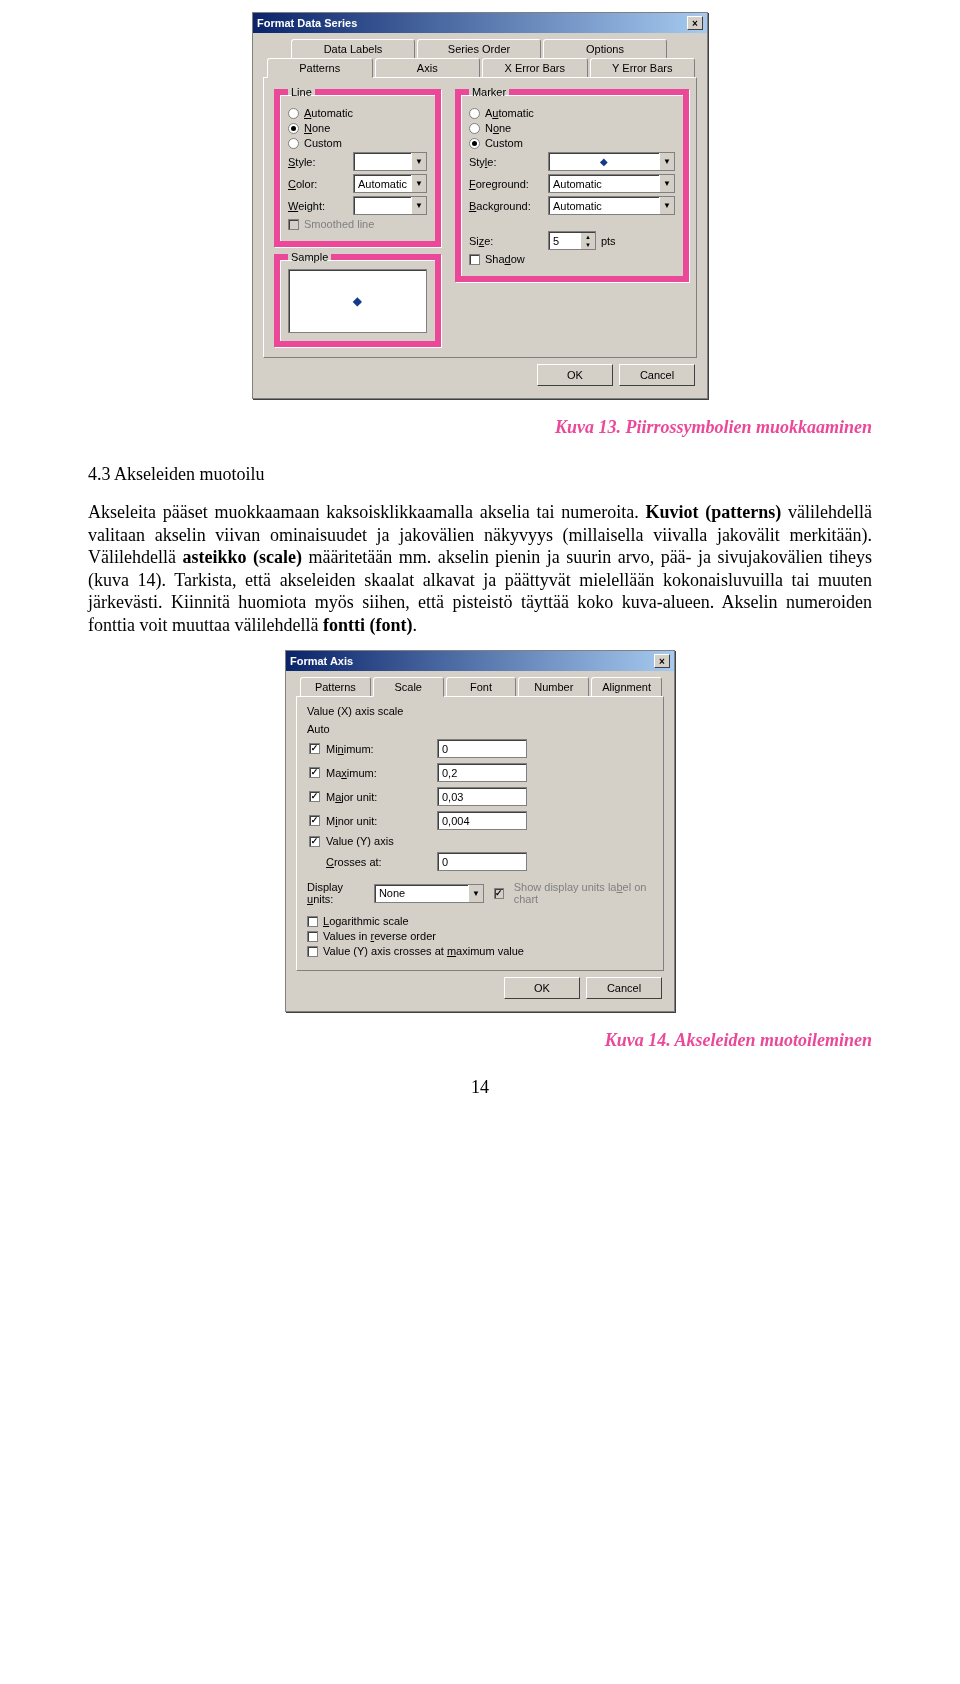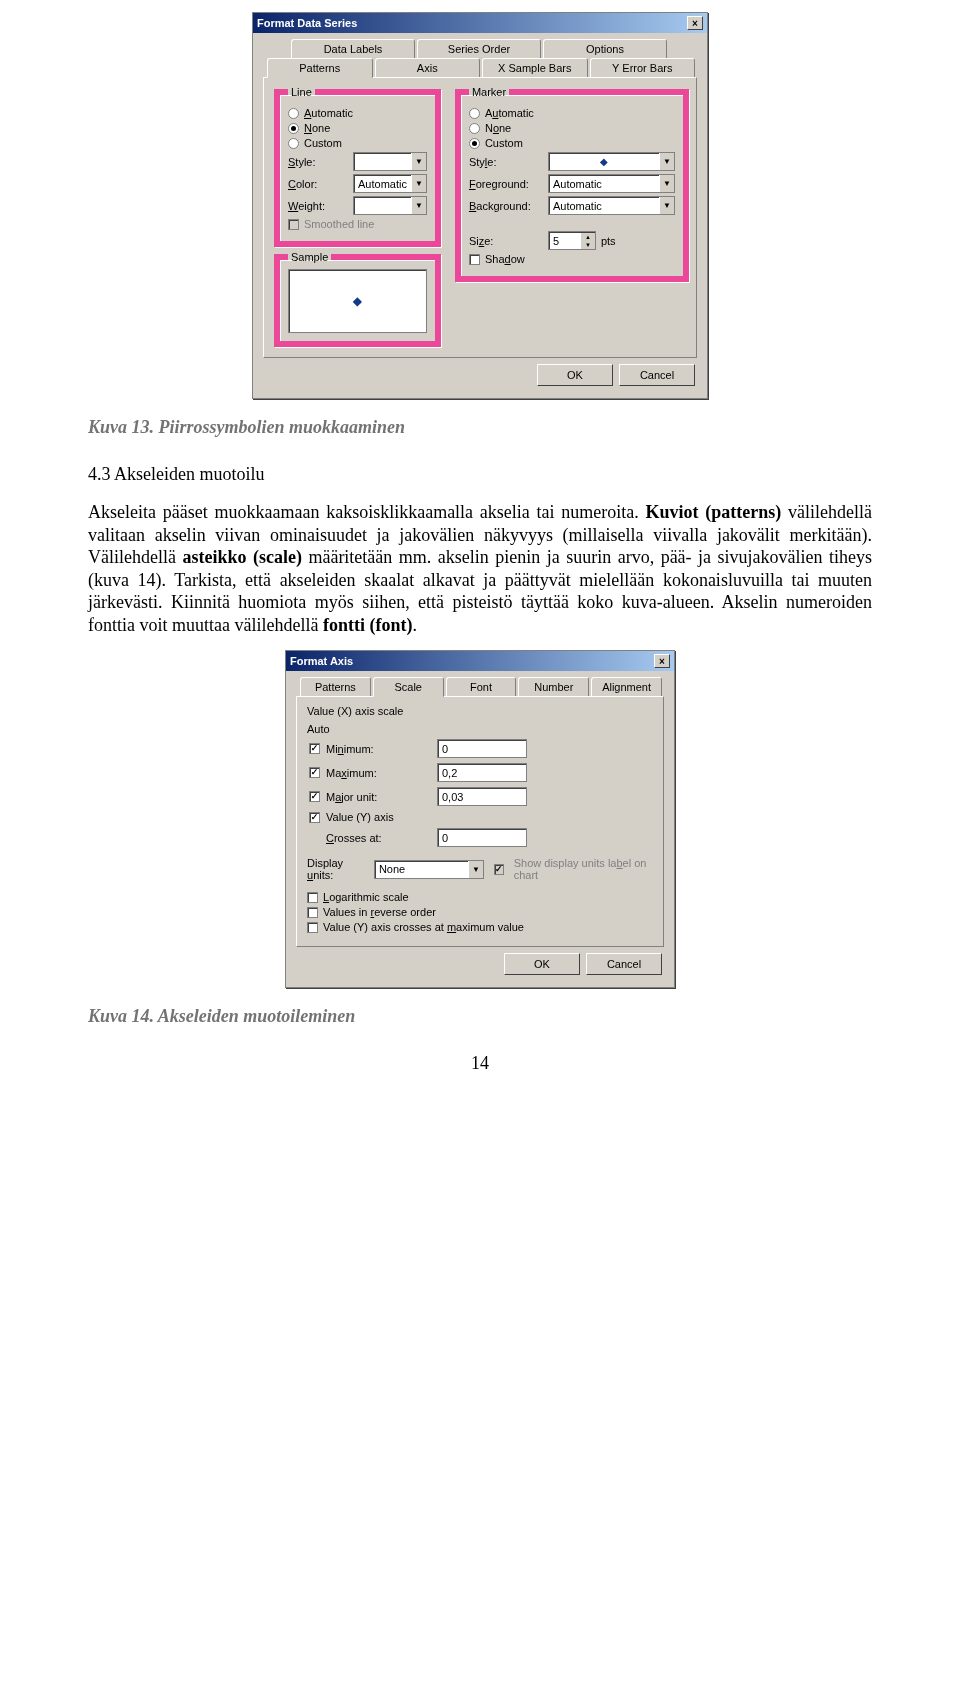--- a/index.html
+++ b/index.html
@@ -158,21 +158,21 @@
   .sample .diamond { color:#133a8a; font-size:12px; }
   .dlg-buttons { display:flex; justify-content:flex-end; gap:6px; padding:6px 2px 2px 2px; }
   .win-btn {
     width:76px; height:22px;
     background:#d4d0c8;
     border:1px solid #404040;
     border-top-color:#fff; border-left-color:#fff;
     font-family:Tahoma,Arial,sans-serif; font-size:11px;
     cursor:default;
   }
-  .doc-caption { text-align:left; font-weight:700; font-style:italic; color:#737373; margin:18px 0 26px 0; font-size: 18px; }
+  .doc-caption { text-align:right; font-weight:700; font-style:italic; color:#ec4899; margin:18px 0 26px 0; font-size: 18px; }
   .doc-section { font-size:18px; margin:8px 0 16px 0; }
   .doc-para { font-size:18px; text-align:justify; margin-bottom:14px; line-height:1.25; }
   .doc-para .term { font-weight:700; }
   .axis-grid { display:flex; flex-direction:column; gap:5px; margin:4px 0 6px 0; padding-left:2px; }
   .axis-row { display:flex; align-items:center; gap:6px; }
   .axis-row .lbl { width:105px; }
   .display-row { display:flex; align-items:center; gap:10px; margin:10px 0; }
   .pagenum { text-align:center; font-size:18px; margin-top:20px; }
   .u { text-decoration: underline; }
 </style>
@@ -186,21 +186,21 @@
   </div>
   <div class="dialog-body">
     <div class="tabs-row upper">
       <div class="tab"><span>Data Labels</span></div>
       <div class="tab"><span>Series Order</span></div>
       <div class="tab"><span>Options</span></div>
     </div>
     <div class="tabs-row">
       <div class="tab active"><span>Patterns</span></div>
       <div class="tab"><span>Axis</span></div>
-      <div class="tab"><span>X Sample Bars</span></div>
+      <div class="tab"><span>X Error Bars</span></div>
       <div class="tab"><span>Y Error Bars</span></div>
     </div>
     <div class="tab-panel">
       <div class="two-col">
         <div class="col">
           <fieldset>
             <legend>Line</legend>
             <div class="radio-row">
               <span class="radio"></span>
               <span class="lbl"><span class="u">A</span>utomatic</span>
@@ -350,20 +350,27 @@
         </div>
         <div class="axis-row">
           <span class="chk checked"></span>
           <span class="lbl">M<span class="u">a</span>jor unit:</span>
           <div class="ipt">
               <span>0,03</span>
             </div>
         </div>
         <div class="axis-row">
           <span class="chk checked"></span>
+          <span class="lbl">M<span class="u">i</span>nor unit:</span>
+          <div class="ipt">
+              <span>0,004</span>
+            </div>
+        </div>
+        <div class="axis-row">
+          <span class="chk checked"></span>
           <span class="lbl">Value (Y) axis</span>
         </div>
         <div class="axis-row" style="padding-left:17px;">
           <span class="lbl"><span class="u">C</span>rosses at:</span>
           <div class="ipt">
               <span>0</span>
             </div>
         </div>
       </div>
 

